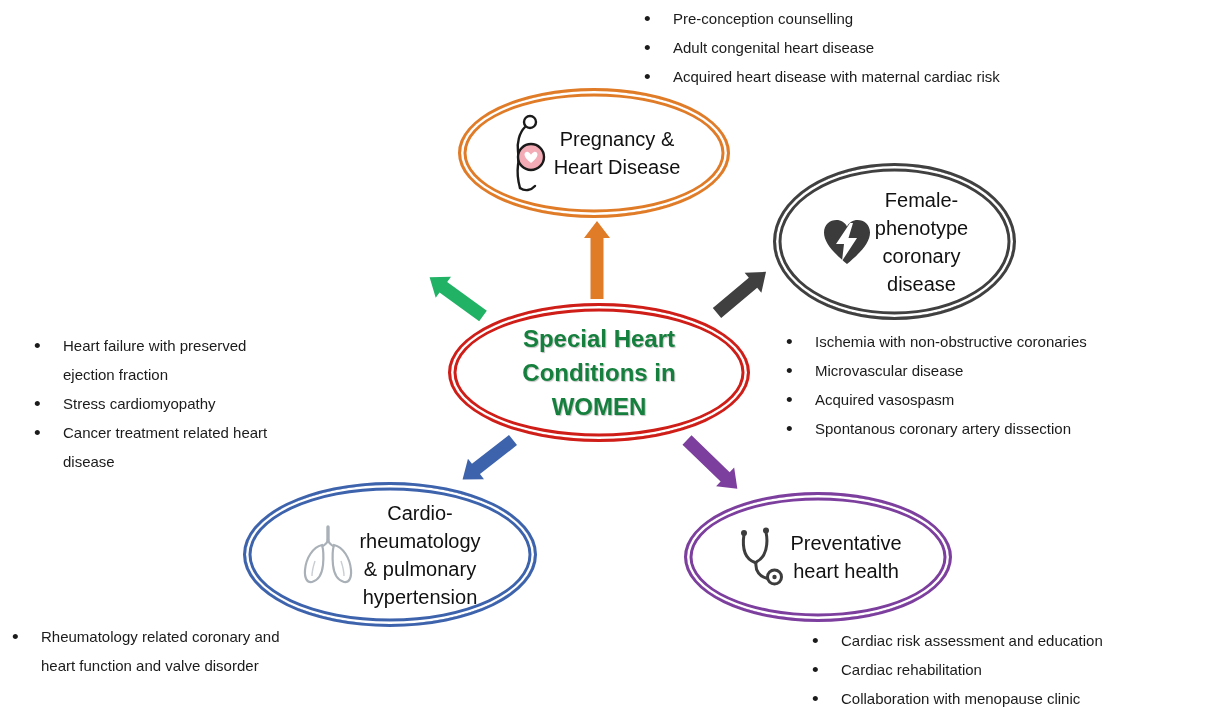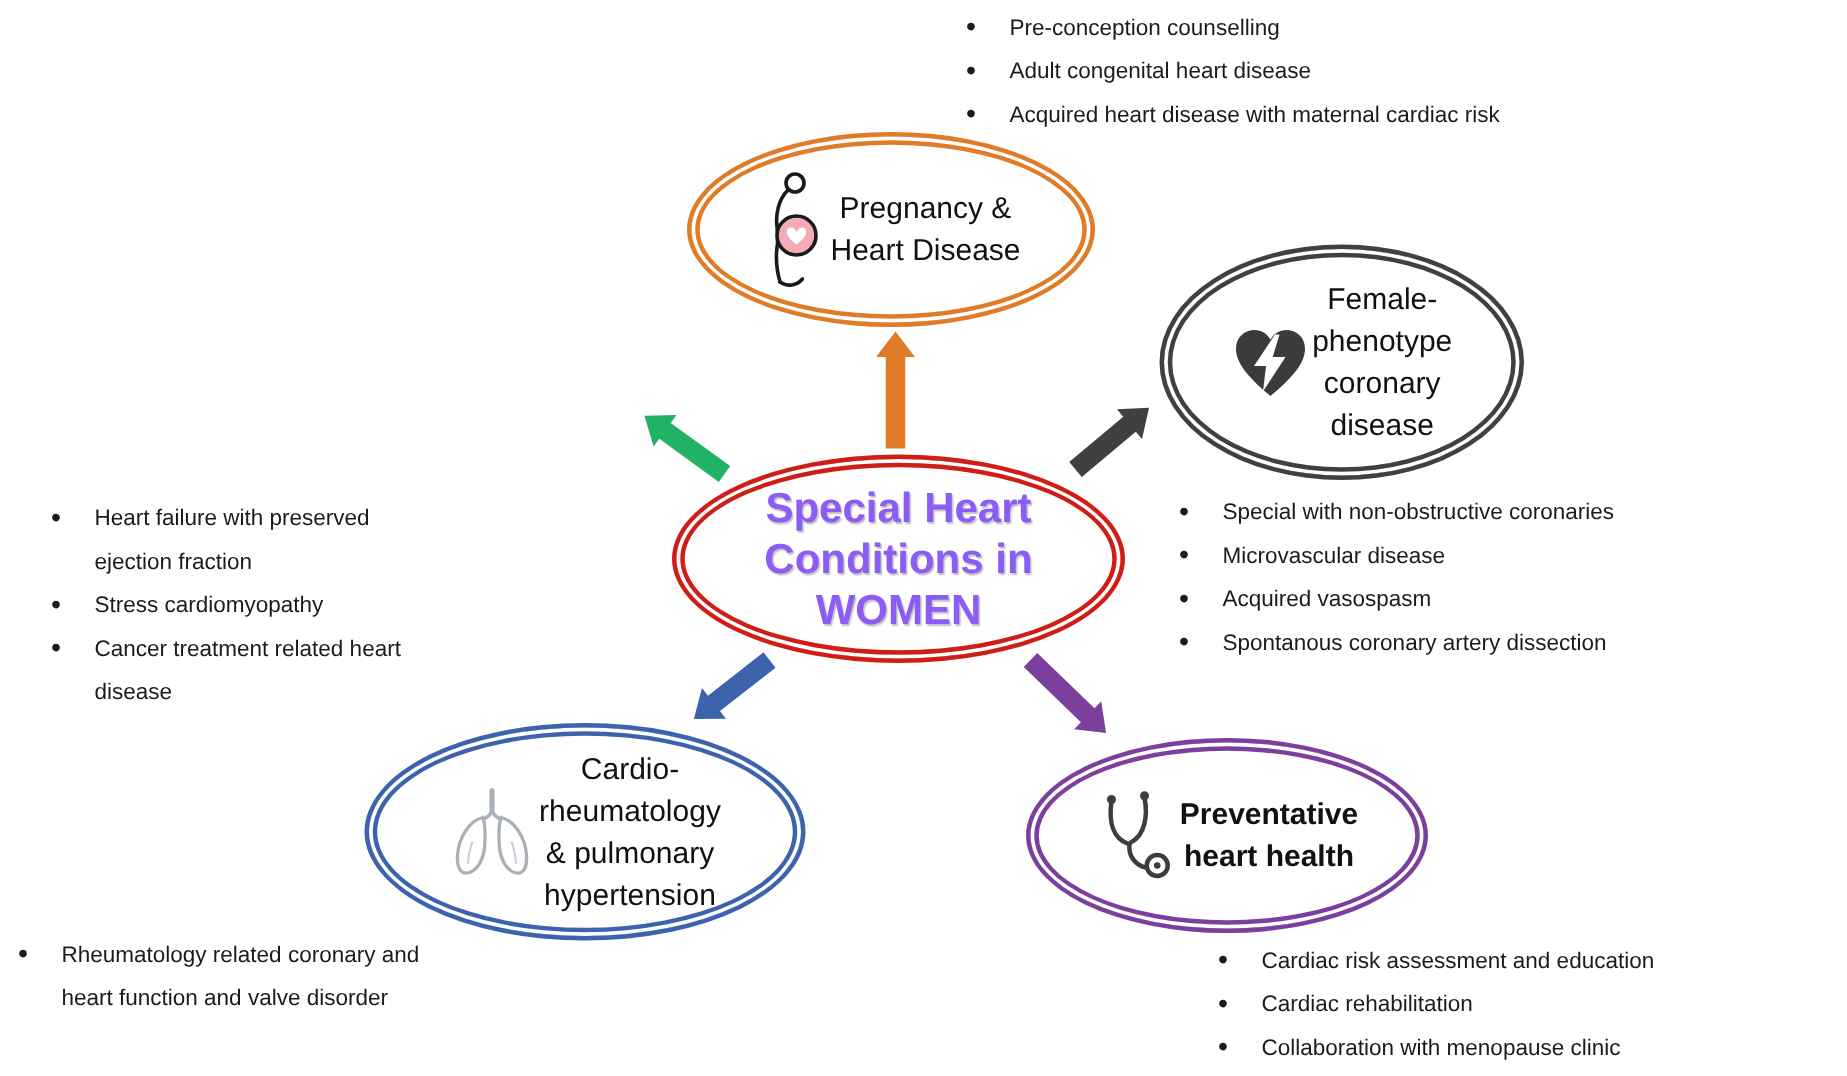--- a/index.html
+++ b/index.html
@@ -12,21 +12,21 @@
     position:absolute;border:3.5px solid #888;border-radius:50%;background:#fff;
     display:flex;align-items:center;justify-content:center;z-index:2;
     box-sizing:border-box;
   }
   .node .inner{display:flex;align-items:center;justify-content:center;gap:2px;padding:0 14px;}
   .node .label{
     white-space:pre-line;text-align:center;font-size:20px;line-height:28px;color:#111;
   }
   .node .icon{flex:0 0 auto;display:flex;align-items:center;}
   #node-center .label{
-    font-size:28px;line-height:34px;font-weight:bold;color:#8b5cf6;
+    font-size:24px;line-height:34px;font-weight:bold;color:#15803d;
     text-shadow:1px 1px 1px rgba(0,0,0,0.25);
   }
   
   .blist{position:absolute;z-index:1;}
   .blist ul{list-style:none;margin:0;padding:0;}
   .blist li{
     position:relative;padding-left:33px;font-size:15px;line-height:29px;
     white-space:pre-line;color:#1b1b1b;
   }
   .blist li::before{
@@ -109,21 +109,21 @@
           <path d="M16,36 C14,42 13,47 13,51 M42,36 C44,42 45,47 45,51" fill="none" stroke="#C9CED3" stroke-width="1.4"></path>
         </svg>
       </span>
       <div class="label">Cardio-
 rheumatology
 &amp; pulmonary
 hypertension</div>
     </div>
   </div>
 
-  <div class="node" style="left: 684px; top: 492px; width: 268px; height: 130px; border-color: rgb(125, 63, 158); box-shadow: rgb(255, 255, 255) 0px 0px 0px 2.5px inset, rgb(125, 63, 158) 0px 0px 0px 5.5px inset; font-weight: bold;">
+  <div class="node" style="left: 684px; top: 492px; width: 268px; height: 130px; border-color: rgb(125, 63, 158); box-shadow: rgb(255, 255, 255) 0px 0px 0px 2.5px inset, rgb(125, 63, 158) 0px 0px 0px 5.5px inset;">
     <div class="inner">
       <span class="icon">
         <svg width="54" height="62" viewBox="0 0 54 62">
           <circle cx="10" cy="7" r="3" fill="#3d3d3d"></circle>
           <circle cx="32" cy="4.5" r="3" fill="#3d3d3d"></circle>
           <path d="M10,8 C8,22 11,33 21,36.5" fill="none" stroke="#3d3d3d" stroke-width="3" stroke-linecap="round"></path>
           <path d="M32,6 C34.5,18 32,31 23,35.5" fill="none" stroke="#3d3d3d" stroke-width="3" stroke-linecap="round"></path>
           <path d="M22,36.5 C21,45 26,51 33.5,52.5" fill="none" stroke="#3d3d3d" stroke-width="3" stroke-linecap="round"></path>
           <circle cx="40.5" cy="51" r="7" fill="#fff" stroke="#3d3d3d" stroke-width="3"></circle>
           <circle cx="40.5" cy="51" r="2.2" fill="#3d3d3d"></circle>
@@ -147,21 +147,21 @@
       <li>Heart failure with preserved
 ejection fraction</li>
       <li>Stress cardiomyopathy</li>
       <li>Cancer treatment related heart
 disease</li>
     </ul>
   </div>
 
   <div class="blist" style="left:782px;top:327px;width:449px;">
     <ul>
-      <li>Special with non-obstructive coronaries</li>
+      <li>Ischemia with non-obstructive coronaries</li>
       <li>Microvascular disease</li>
       <li>Acquired vasospasm</li>
       <li>Spontanous coronary artery dissection</li>
     </ul>
   </div>
 
   <div class="blist" style="left:8px;top:622px;width:430px;">
     <ul>
       <li>Rheumatology related coronary and
 heart function and valve disorder</li>

